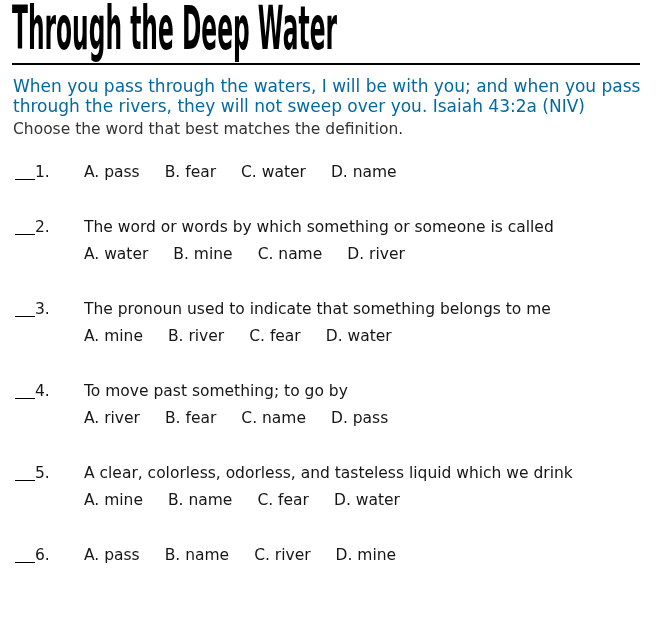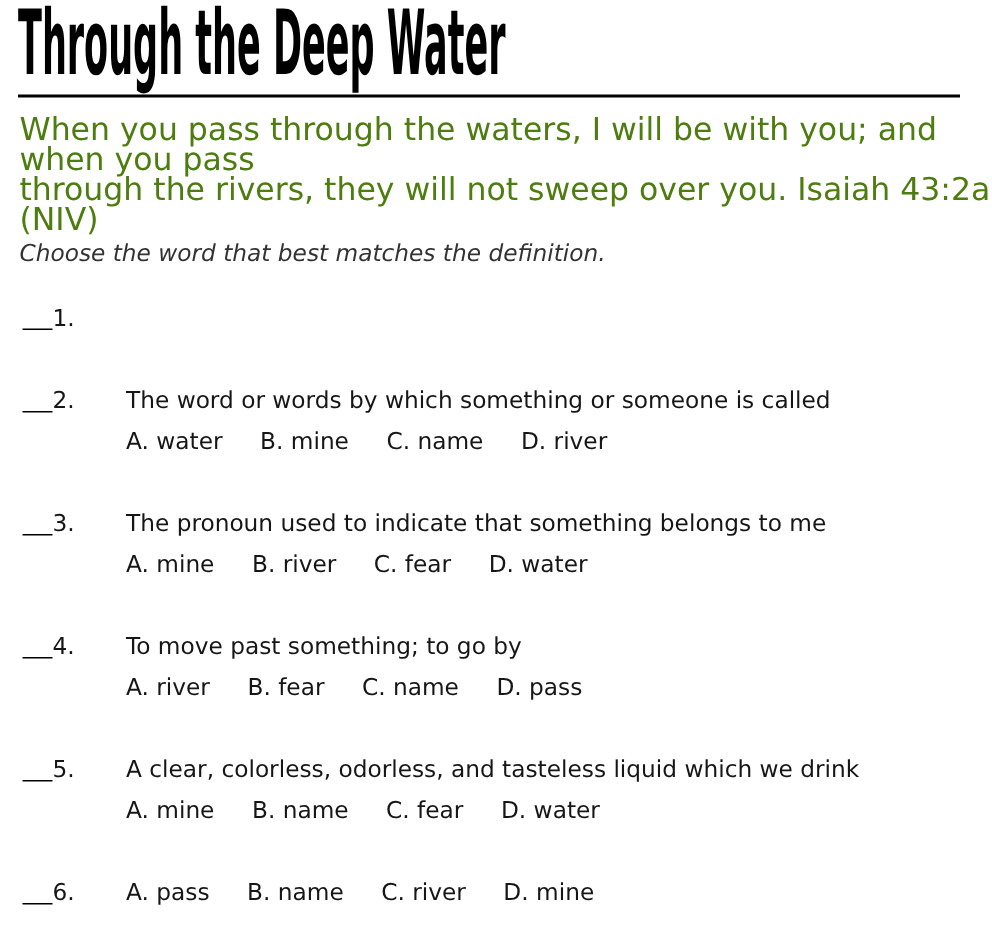--- a/index.html
+++ b/index.html
@@ -20,30 +20,29 @@
     fill: #000000;
   }
   .rule {
     margin-left: 12px;
     width: 628px;
     height: 0;
     border-top: 2px solid #000000;
   }
   .verse {
     margin: 11px 0 0 13px;
-    font-size: 21px;
+    font-size: 17px;
     line-height: 20px;
-    color: #4d7c0f;
+    color: #0369a1;
   }
   .instruction {
     margin: 3px 0 0 13px;
     font-size: 15.5px;
     line-height: 20px;
     color: #333333;
-    font-style: italic;
   }
   .questions { margin-top: 20px; }
   .question {
     display: flex;
     padding-left: 15px;
     margin-bottom: 28px;
     font-size: 15.5px;
     color: #161616;
   }
   .q-label {
@@ -82,20 +81,23 @@
     <div>through the rivers, they will not sweep over you. Isaiah 43:2a (NIV)</div>
   </div>
 
   <div class="instruction">Choose the word that best matches the definition.</div>
 
   <div class="questions">
 
     <div class="question">
       <div class="q-label"><span class="blank"></span><span>1.</span></div>
       <div class="q-body">
+        <div class="q-line q-options">
+          <span>A. pass</span><span>B. fear</span><span>C. water</span><span>D. name</span>
+        </div>
       </div>
     </div>
 
     <div class="question">
       <div class="q-label"><span class="blank"></span><span>2.</span></div>
       <div class="q-body">
         <div class="q-line">The word or words by which something or someone is called</div>
         <div class="q-line q-options">
           <span>A. water</span><span>B. mine</span><span>C. name</span><span>D. river</span>
         </div>

